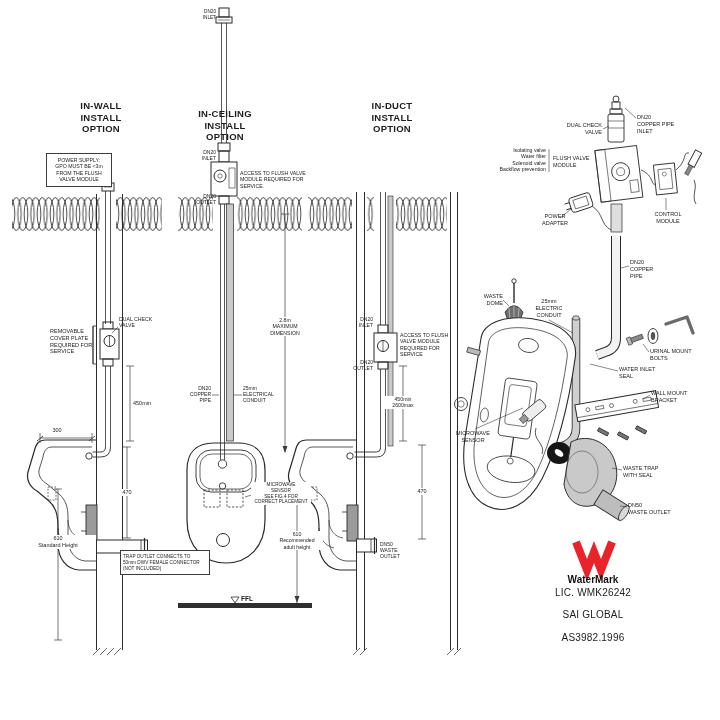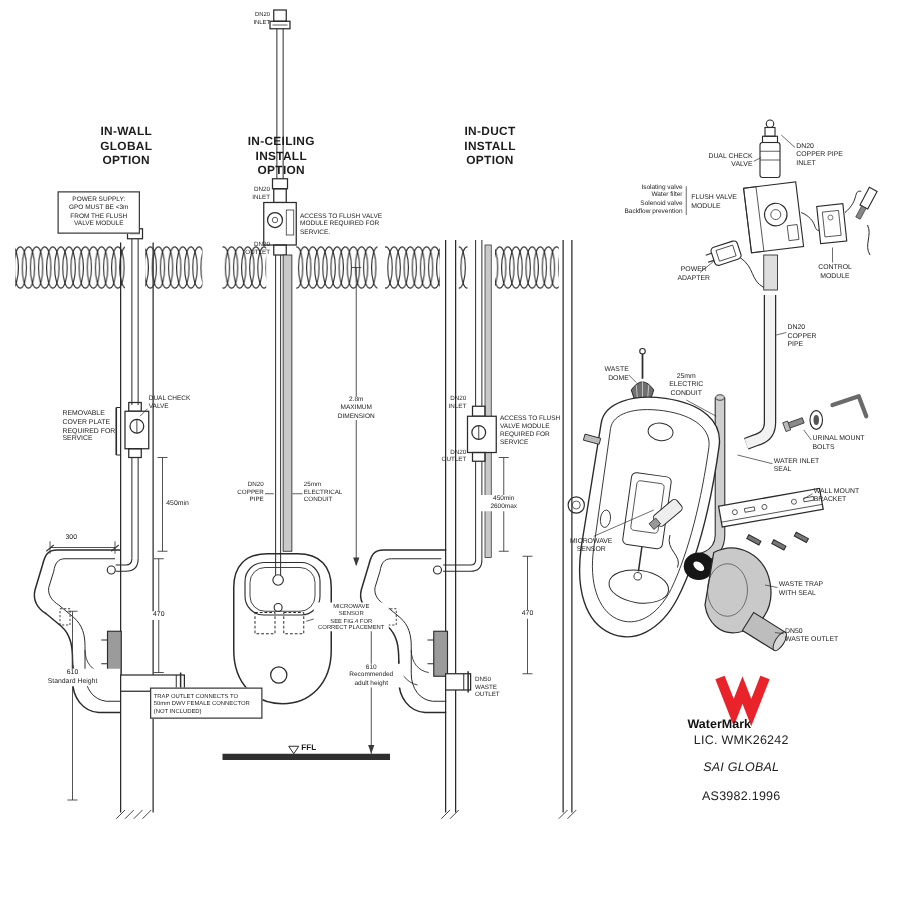--- a/index.html
+++ b/index.html
@@ -7,21 +7,21 @@
           font-family:"Liberation Sans",sans-serif;}
   #art{position:absolute;left:0;top:0;}
   .lb{position:absolute;color:#1c1c1c;white-space:pre-line;line-height:1.24;
       font-family:"Liberation Sans",sans-serif;}
   .c{text-align:center;} .r{text-align:right;}
   .bg{background:#fff;}
   .bx{border:1px solid #3c3c3c;background:#fff;padding:3px 2px;box-sizing:border-box;}
   .ttl{font-size:9.5px;font-weight:700;letter-spacing:.25px;line-height:1.22;text-align:center;}
   .f47{font-size:4.7px;} .f5{font-size:5px;} .f52{font-size:5.2px;} .f55{font-size:5.5px;}
   .ffl{font-size:6.5px;font-weight:700;}
-  .wm1{font-size:10px;font-weight:700;text-align:left;color:#111;}
+  .wm1{font-size:10px;font-weight:700;text-align:center;color:#111;}
   .wm2{font-size:10px;text-align:center;color:#222;letter-spacing:.2px;}
 </style>
 </head>
 <body>
 
 <div id="canvas">
 
 <svg id="art" width="720" height="720" viewBox="0 0 720 720">
   <defs>
     <pattern id="coil" x="0" y="196" width="6.5" height="36" patternUnits="userSpaceOnUse">
@@ -277,21 +277,21 @@
       <line x1="627" y1="507" x2="620" y2="506"></line>
     </g>
   </g>
 
   <g>
     <path d="M576,542 L587,570 L594,552 L601,570 L612,542" fill="none" stroke="#e8232a" stroke-width="8" stroke-linejoin="miter"></path>
   </g>
 </svg>
 
 <div class="lb ttl" style="left:55px;top:100px;width:92px;">IN-WALL
-GLOBAL
+INSTALL
 OPTION</div>
 <div class="lb ttl" style="left:179px;top:108px;width:92px;">IN-CEILING
 INSTALL
 OPTION</div>
 <div class="lb ttl" style="left:346px;top:100px;width:92px;text-align:center;">IN-DUCT
 INSTALL
 OPTION</div>
 
 <div class="lb bx f52 c" style="left:46px;top:153px;width:66px;">POWER SUPPLY:
 GPO MUST BE &lt;3m
@@ -386,15 +386,15 @@
 <div class="lb f55 c" style="left:449px;top:430px;width:48px;">MICROWAVE
 SENSOR</div>
 <div class="lb f55" style="left:623px;top:465px;width:46px;">WASTE TRAP
 WITH SEAL</div>
 <div class="lb f55" style="left:628px;top:502px;width:54px;">DN50
 WASTE OUTLET</div>
 
 <div class="lb wm1" style="left:550px;top:574px;width:86px;">WaterMark</div>
 <div class="lb wm2" style="left:548px;top:587px;width:90px;">LIC. WMK26242</div>
 <div class="lb wm2" style="left:548px;top:598px;width:90px;margin-top:34px;">AS3982.1996</div>
-<div class="lb wm2" style="left:548px;top:609px;width:90px;font-style:italic;">SAI GLOBAL</div>
+<div class="lb wm2" style="left:548px;top:609px;width:90px;">SAI GLOBAL</div>
 
 </div>
 
 </body></html>

